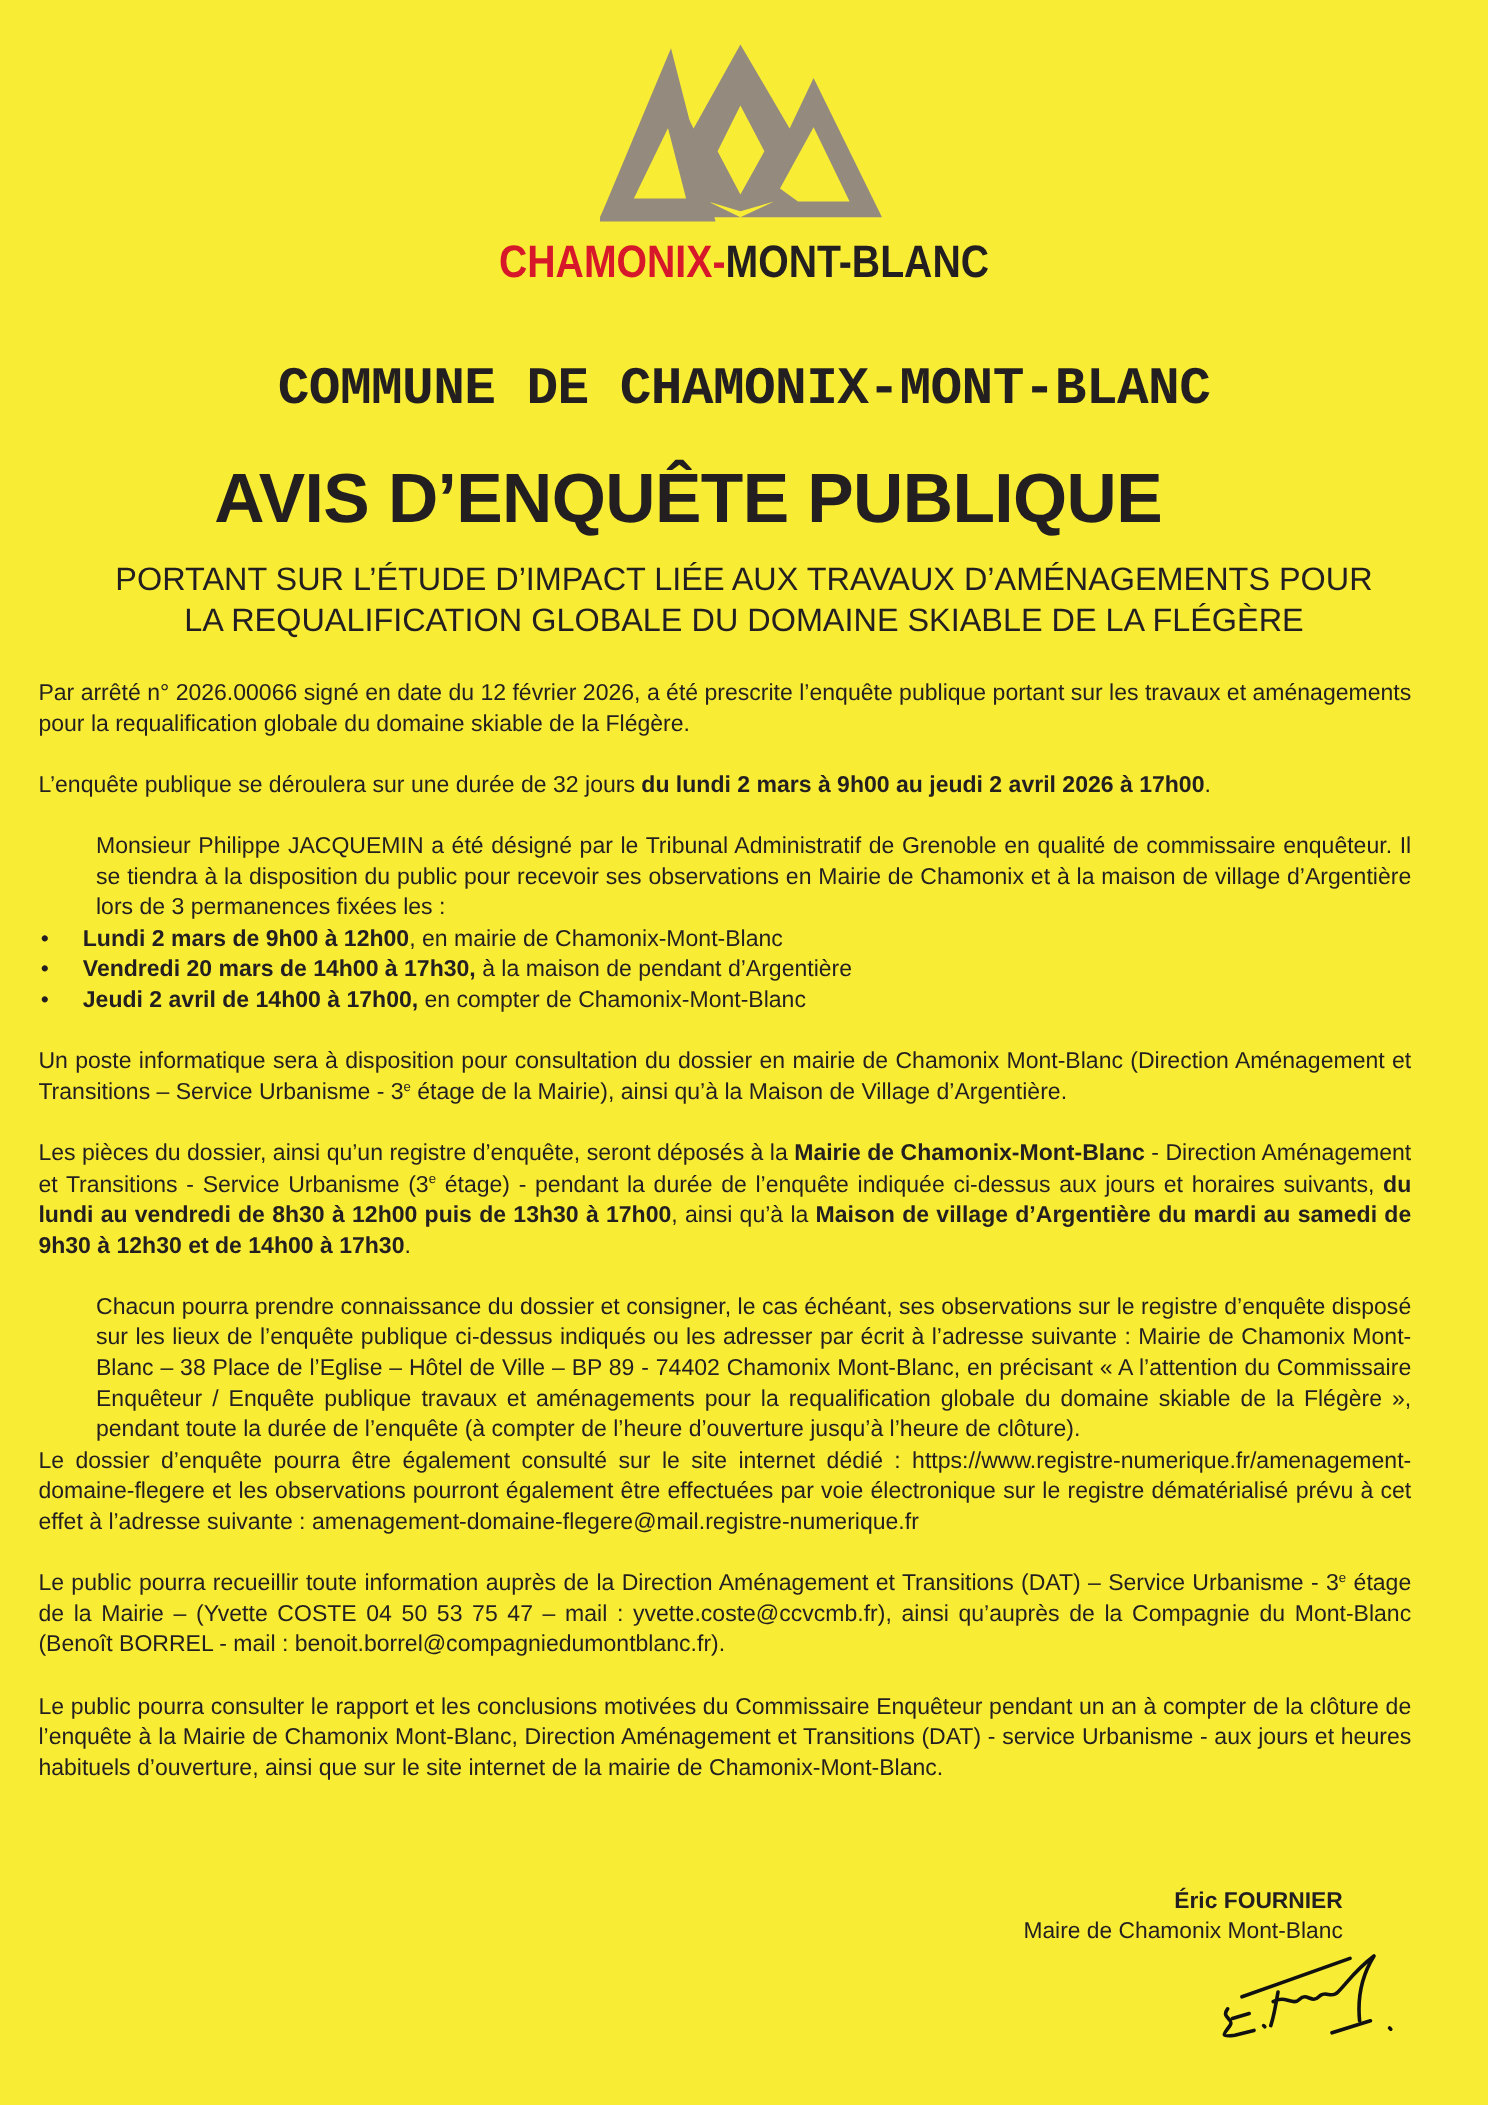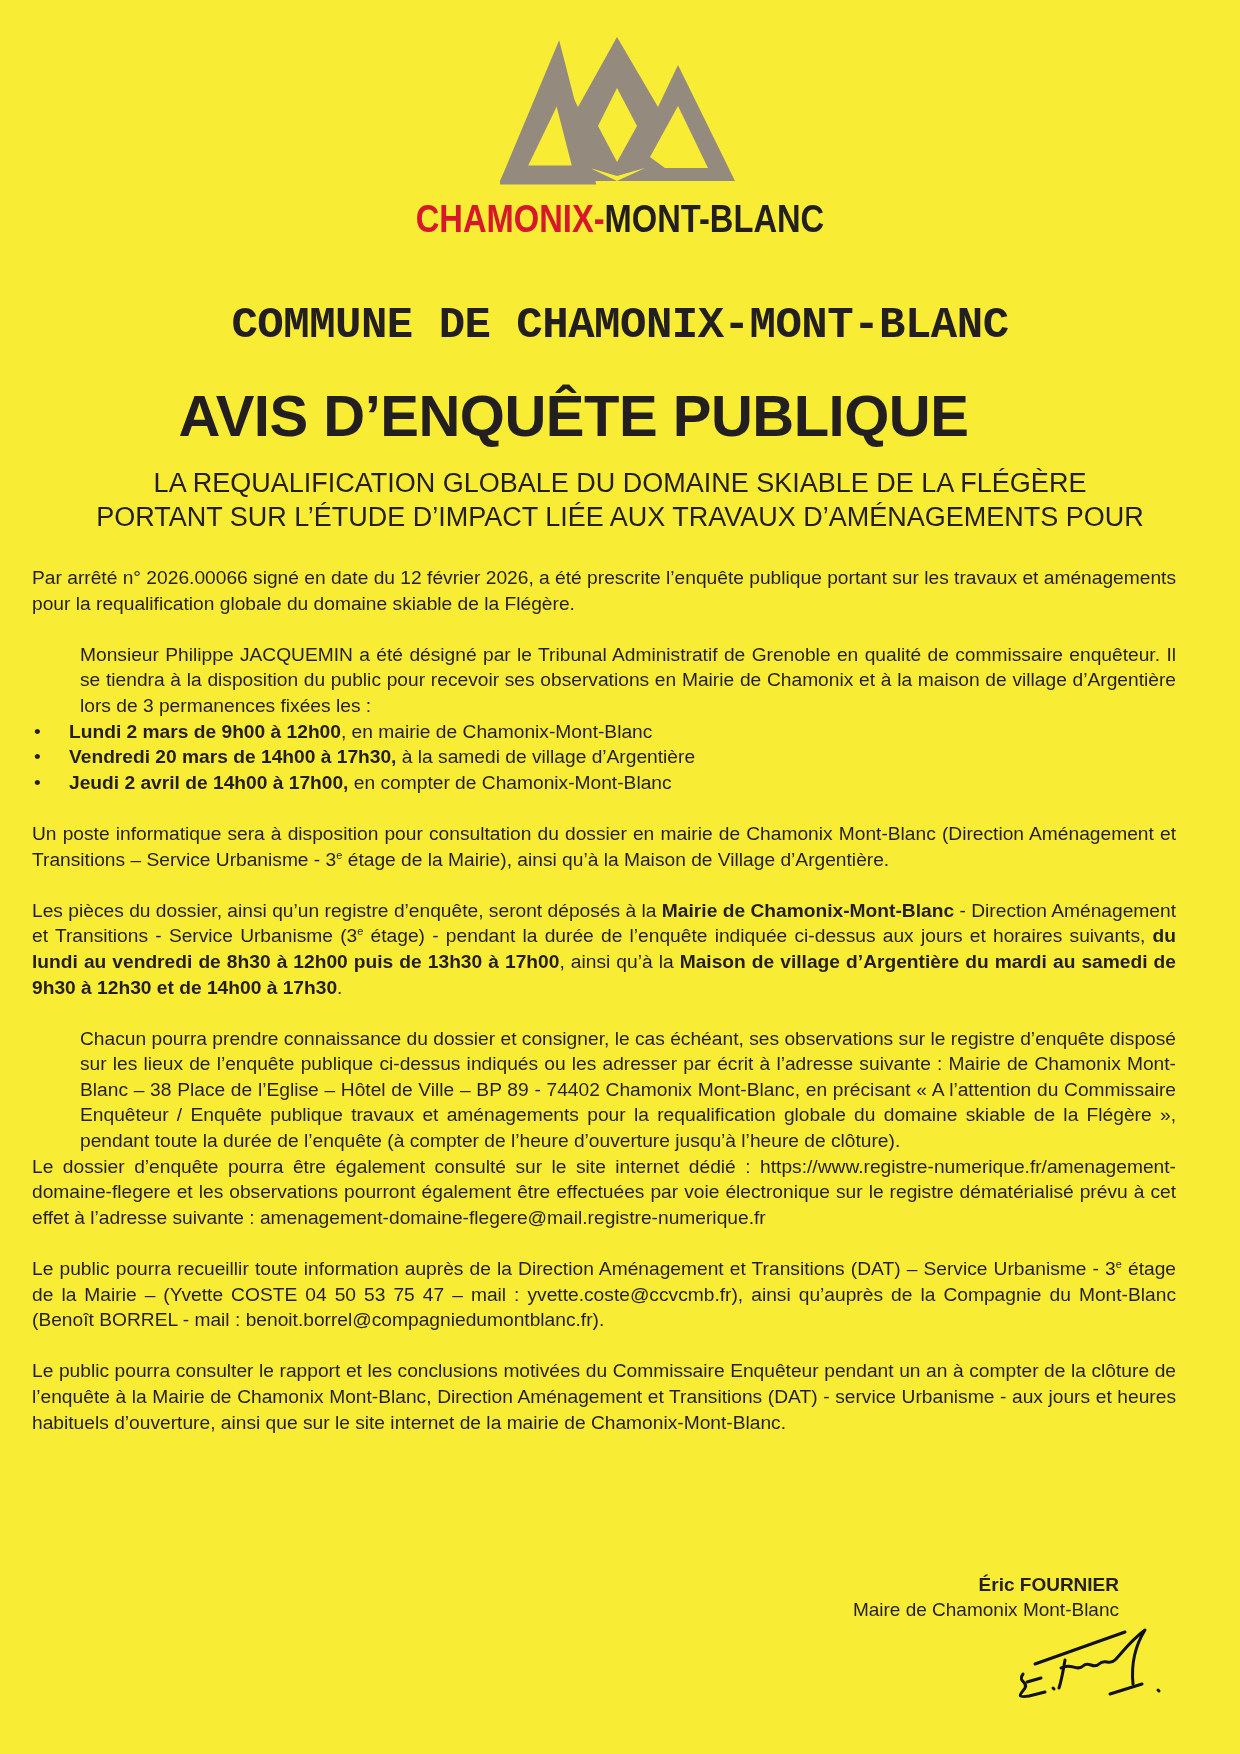--- a/index.html
+++ b/index.html
@@ -72,32 +72,33 @@
          M90,132 L117,145 L145,132 L117,140 Z"></path>
   </svg>
   <div class="wordmark">
     <span class="red">CHAMONIX-</span><span class="black">MONT-BLANC</span>
   </div>
 </div>
 
 <div class="h-commune">COMMUNE DE CHAMONIX-MONT-BLANC</div>
 <div class="h-avis">AVIS D’ENQUÊTE PUBLIQUE</div>
 <div class="h-sub">
+  <div>PORTANT SUR L’ÉTUDE D’IMPACT LIÉE AUX TRAVAUX D’AMÉNAGEMENTS POUR</div>
   <div>LA REQUALIFICATION GLOBALE DU DOMAINE SKIABLE DE LA FLÉGÈRE</div>
-  <div>PORTANT SUR L’ÉTUDE D’IMPACT LIÉE AUX TRAVAUX D’AMÉNAGEMENTS POUR</div>
 </div>
 
 <div class="body-text">
   <p>Par arrêté n° 2026.00066 signé en date du 12 février 2026, a été prescrite l’enquête publique portant sur les travaux et aménagements pour la requalification globale du domaine skiable de la Flégère.</p>
 
+  <p><span>L’enquête publique se déroulera sur une durée de 32 jours </span><b>du lundi 2 mars à 9h00 au jeudi 2 avril 2026 à 17h00</b><span>.</span></p>
 
   <p class="tight">Monsieur Philippe JACQUEMIN a été désigné par le Tribunal Administratif de Grenoble en qualité de commissaire enquêteur. Il se tiendra à la disposition du public pour recevoir ses observations en Mairie de Chamonix et à la maison de village d’Argentière lors de 3 permanences fixées les :</p>
   <ul>
     <li><span class="bullet">•</span><b>Lundi 2 mars de 9h00 à 12h00</b><span>, en mairie de Chamonix-Mont-Blanc</span></li>
-    <li><span class="bullet">•</span><b>Vendredi 20 mars de 14h00 à 17h30,</b><span> à la samedi de village d’Argentière</span></li>
+    <li><span class="bullet">•</span><b>Vendredi 20 mars de 14h00 à 17h30,</b><span> à la maison de pendant d’Argentière</span></li>
     <li><span class="bullet">•</span><b>Jeudi 2 avril de 14h00 à 17h00,</b><span> en compter de Chamonix-Mont-Blanc</span></li>
   </ul>
 
   <p><span>Un poste informatique sera à disposition pour consultation du dossier en mairie de Chamonix Mont-Blanc (Direction Aménagement et Transitions – Service Urbanisme - 3</span><sup>e</sup><span> étage de la Mairie),  ainsi qu’à la Maison de Village d’Argentière.</span></p>
 
   <p><span>Les pièces du dossier, ainsi qu’un registre d’enquête, seront déposés à la </span><b>Mairie de Chamonix-Mont-Blanc</b><span> - Direction Aménagement et Transitions - Service Urbanisme (3</span><sup>e</sup><span> étage) - pendant la durée de l’enquête indiquée ci-dessus aux jours et horaires suivants, </span><b>du lundi au vendredi de 8h30 à 12h00 puis de 13h30 à 17h00</b><span>, ainsi qu’à la </span><b>Maison de village d’Argentière du mardi au samedi de 9h30 à 12h30 et de 14h00 à 17h30</b><span>.</span></p>
 
   <p class="tight">Chacun pourra prendre connaissance du dossier et consigner, le cas échéant, ses observations sur le registre d’enquête disposé sur les lieux de l’enquête publique ci-dessus indiqués ou les adresser par écrit à l’adresse suivante : Mairie de Chamonix Mont-Blanc – 38 Place de l’Eglise – Hôtel de Ville – BP 89 - 74402 Chamonix Mont-Blanc, en précisant « A l’attention du Commissaire Enquêteur / Enquête publique travaux et aménagements pour la requalification globale du domaine skiable de la Flégère », pendant toute la durée de l’enquête (à compter de l’heure d’ouverture jusqu’à l’heure de clôture).</p>
   <p><span>Le dossier d’enquête pourra être également consulté sur le site internet dédié : </span><span>https://www.registre-numerique.fr/amenagement-domaine-flegere</span><span> et les observations pourront également être effectuées par voie électronique sur le registre dématérialisé prévu à cet effet à l’adresse suivante : </span><span>amenagement-domaine-flegere@mail.registre-numerique.fr</span></p>
 

